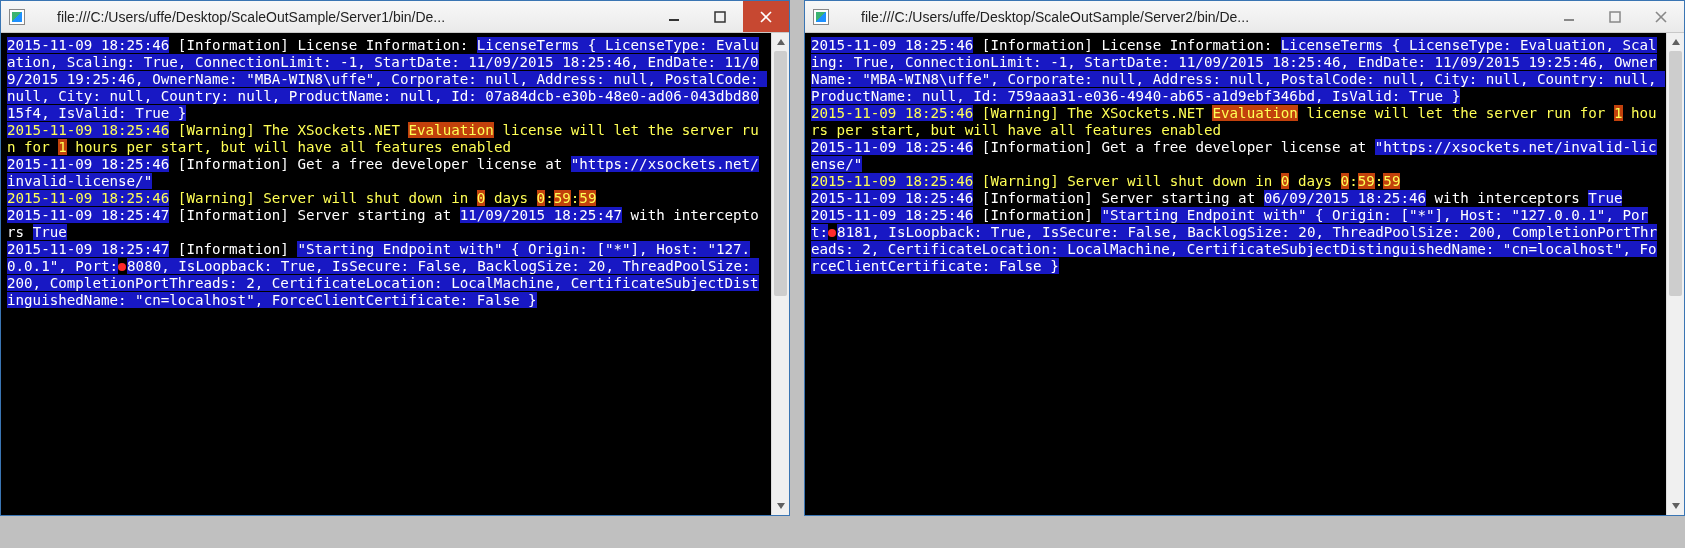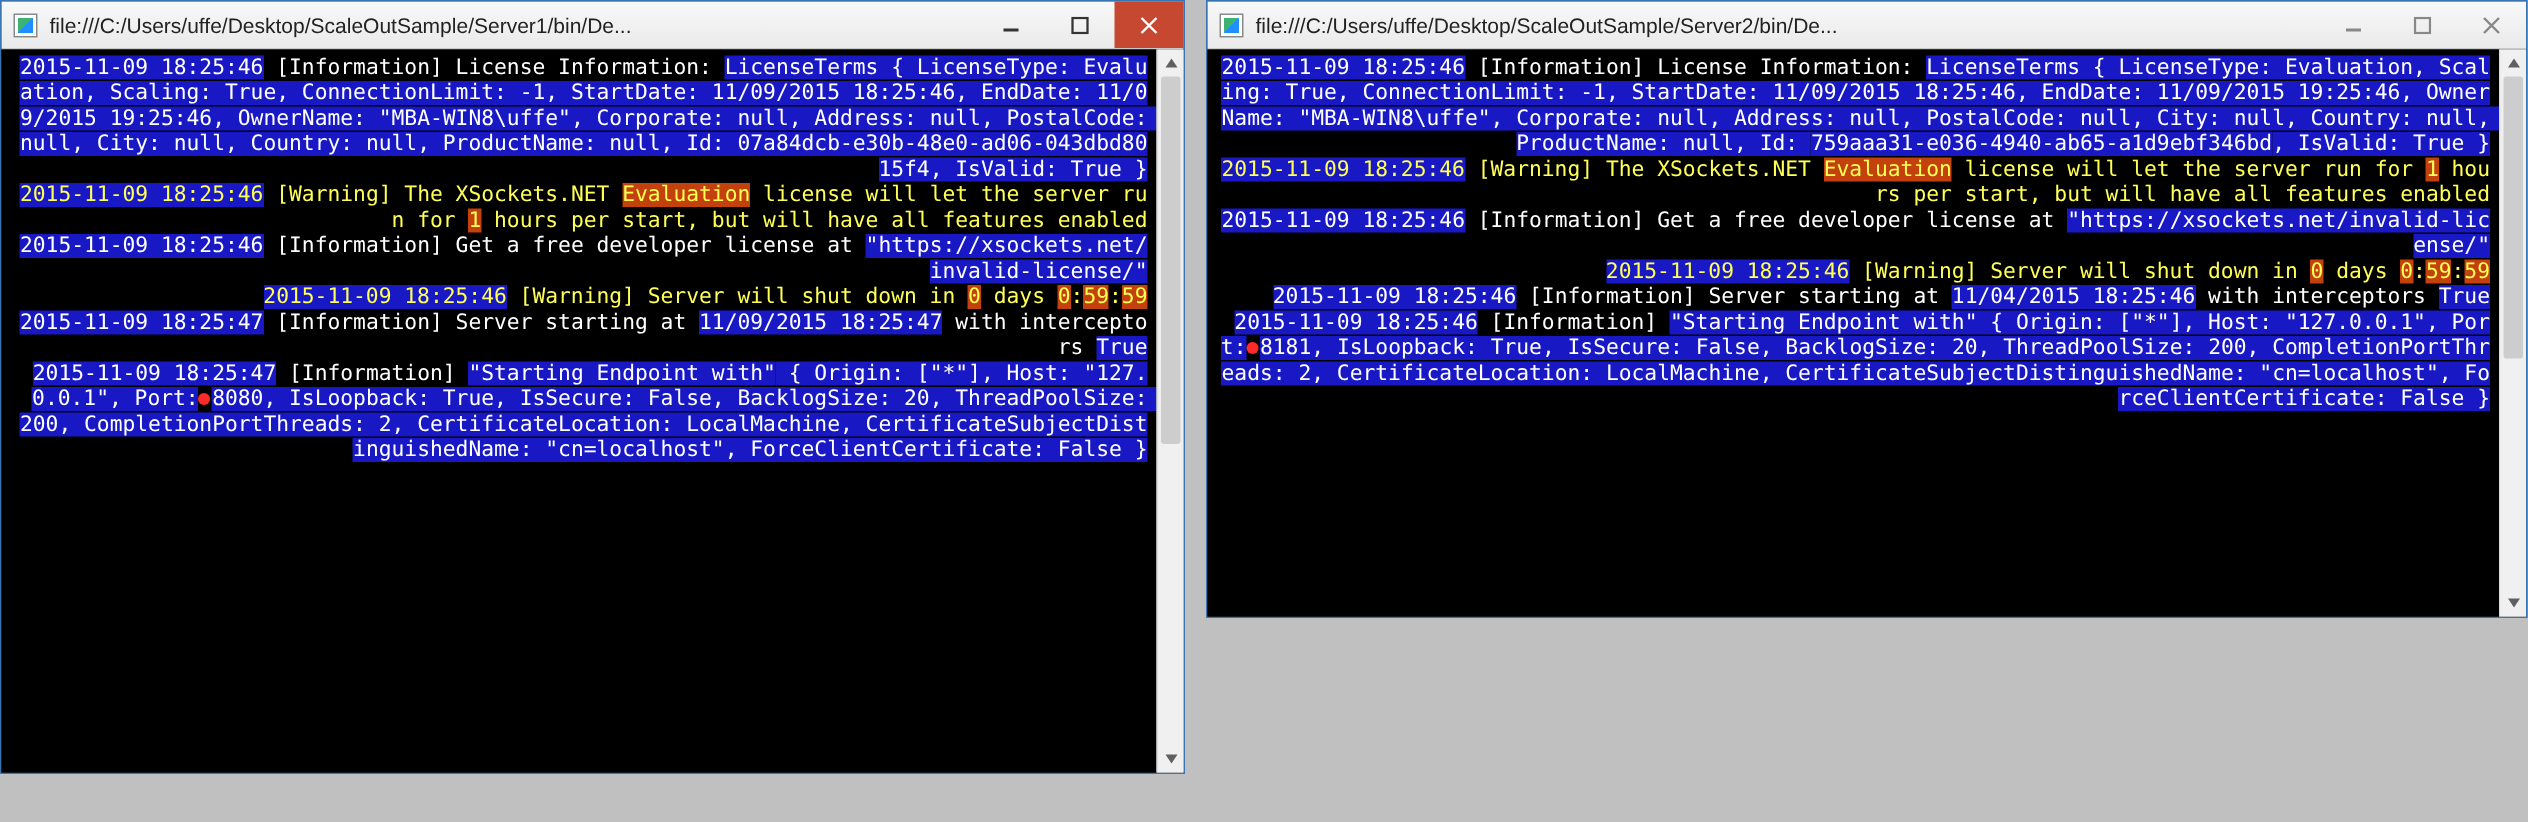--- a/index.html
+++ b/index.html
@@ -14,21 +14,21 @@
     overflow: hidden;
   }
   .window {
     display: flex;
     flex-direction: column;
     border: 1px solid #3a75b3;
     background: #000;
   }
   .window.left { width: 790px; height: 516px; }
   .gap { width: 14px; background: transparent; }
-  .window.right { flex: 1; height: 412px; }
+  .window.right { flex: 1; height: 516px; }
   .titlebar {
     height: 32px;
     background: linear-gradient(#f8f8f8,#eaeaea);
     display: flex;
     align-items: center;
     padding-left: 8px;
     border-bottom: 1px solid #c8c8c8;
     font-size: 14px;
     color: #222;
     user-select: none;
@@ -45,20 +45,21 @@
     position: absolute;
     left: 2px; top: 2px; right: 2px; bottom: 2px;
     background: linear-gradient(135deg,#3cb371 0 50%,#1e90ff 50% 100%);
   }
   .titlebar .title-text {
     flex: 1;
     white-space: nowrap;
     overflow: hidden;
     text-overflow: ellipsis;
     padding-right: 8px;
+    margin-left: 24px;
   }
   .title-controls { display: flex; height: 100%; }
   .title-btn {
     width: 46px;
     height: 100%;
     display: flex;
     align-items: center;
     justify-content: center;
     font-size: 13px;
     color: #333;
@@ -66,21 +67,20 @@
   .title-btn svg { display:block; }
   .title-btn.close-active {
     background: #c74831;
     color: #fff;
   }
   .title-btn.close-active svg line { stroke:#fff; }
   .console-wrap {
     flex: 1;
     display: flex;
     background: #000;
-    text-align: right;
   }
   .console {
     flex: 1;
     padding: 4px 6px 6px 6px;
     font-family: "Lucida Console","Consolas",monospace;
     font-size: 14.2px;
     line-height: 17px;
     color: #fff;
     white-space: pre-wrap;
     word-break: break-all;
@@ -189,21 +189,21 @@
             <line x1="11" y1="1" x2="1" y2="11" stroke="#888" stroke-width="1.6"></line>
           </svg>
       </div>
     </div>
   </div>
   <div class="console-wrap">
     <div class="console"><span class="w hlB">2015-11-09 18:25:46</span><span class="w"> [Information] </span><span class="w">License Information:</span><span class="w"> </span><span class="w hlB">LicenseTerms { LicenseType: Evaluation, Scaling: True, ConnectionLimit: -1, StartDate: 11/09/2015 18:25:46, EndDate: 11/09/2015 19:25:46, OwnerName: "MBA-WIN8\uffe", Corporate: null, Address: null, PostalCode: null, City: null, Country: null, ProductName: null, Id: </span><span class="w hlB">759aaa31-e036-4940-ab65-a1d9ebf346bd</span><span class="w hlB">, IsValid: True }</span>
 <span class="y hlB">2015-11-09 18:25:46</span><span class="y"> [Warning] </span><span class="y">The XSockets.NET </span><span class="y hlO">Evaluation</span><span class="y"> license will let the server run for </span><span class="y hlO">1</span><span class="y"> hours per start, but will have all features enabled</span>
 <span class="w hlB">2015-11-09 18:25:46</span><span class="w"> [Information] </span><span class="w">Get a free developer license at </span><span class="w hlB">"https://xsockets.net/invalid-license/"</span>
 <span class="y hlB">2015-11-09 18:25:46</span><span class="y"> [Warning] </span><span class="y">Server will shut down in </span><span class="y hlO">0</span><span class="y"> days </span><span class="y hlO">0</span><span class="y">:</span><span class="y hlO">59</span><span class="y">:</span><span class="y hlO">59</span>
-<span class="w hlB">2015-11-09 18:25:46</span><span class="w"> [Information] </span><span class="w">Server starting at </span><span class="w hlB">11/04/2015 18:25:46</span><span class="w"> with interceptors </span><span class="w hlB">True</span>
+<span class="w hlB">2015-11-09 18:25:46</span><span class="w"> [Information] </span><span class="w">Server starting at </span><span class="w hlB">06/09/2015 18:25:46</span><span class="w"> with interceptors </span><span class="w hlB">True</span>
 <span class="w hlB">2015-11-09 18:25:46</span><span class="w"> [Information] </span><span class="w hlB">"Starting Endpoint with"</span><span class="w hlB"> { Origin: ["*"], Host: "127.0.0.1", Port:</span><span class="dot-red"></span><span class="w hlB">8181</span><span class="w hlB">, IsLoopback: True, IsSecure: False, BacklogSize: 20, ThreadPoolSize: 200, CompletionPortThreads: 2, CertificateLocation: LocalMachine, CertificateSubjectDistinguishedName: "cn=localhost", ForceClientCertificate: False }</span></div>
     <div class="scrollbar">
       <div class="sb-btn">
         <svg width="10" height="10">
             <polygon points="5,2 9,8 1,8" fill="#606060"></polygon>
           </svg>
       </div>
       <div class="sb-track">
         <div class="sb-thumb" style="top:0;height:55%"></div>
       </div>

